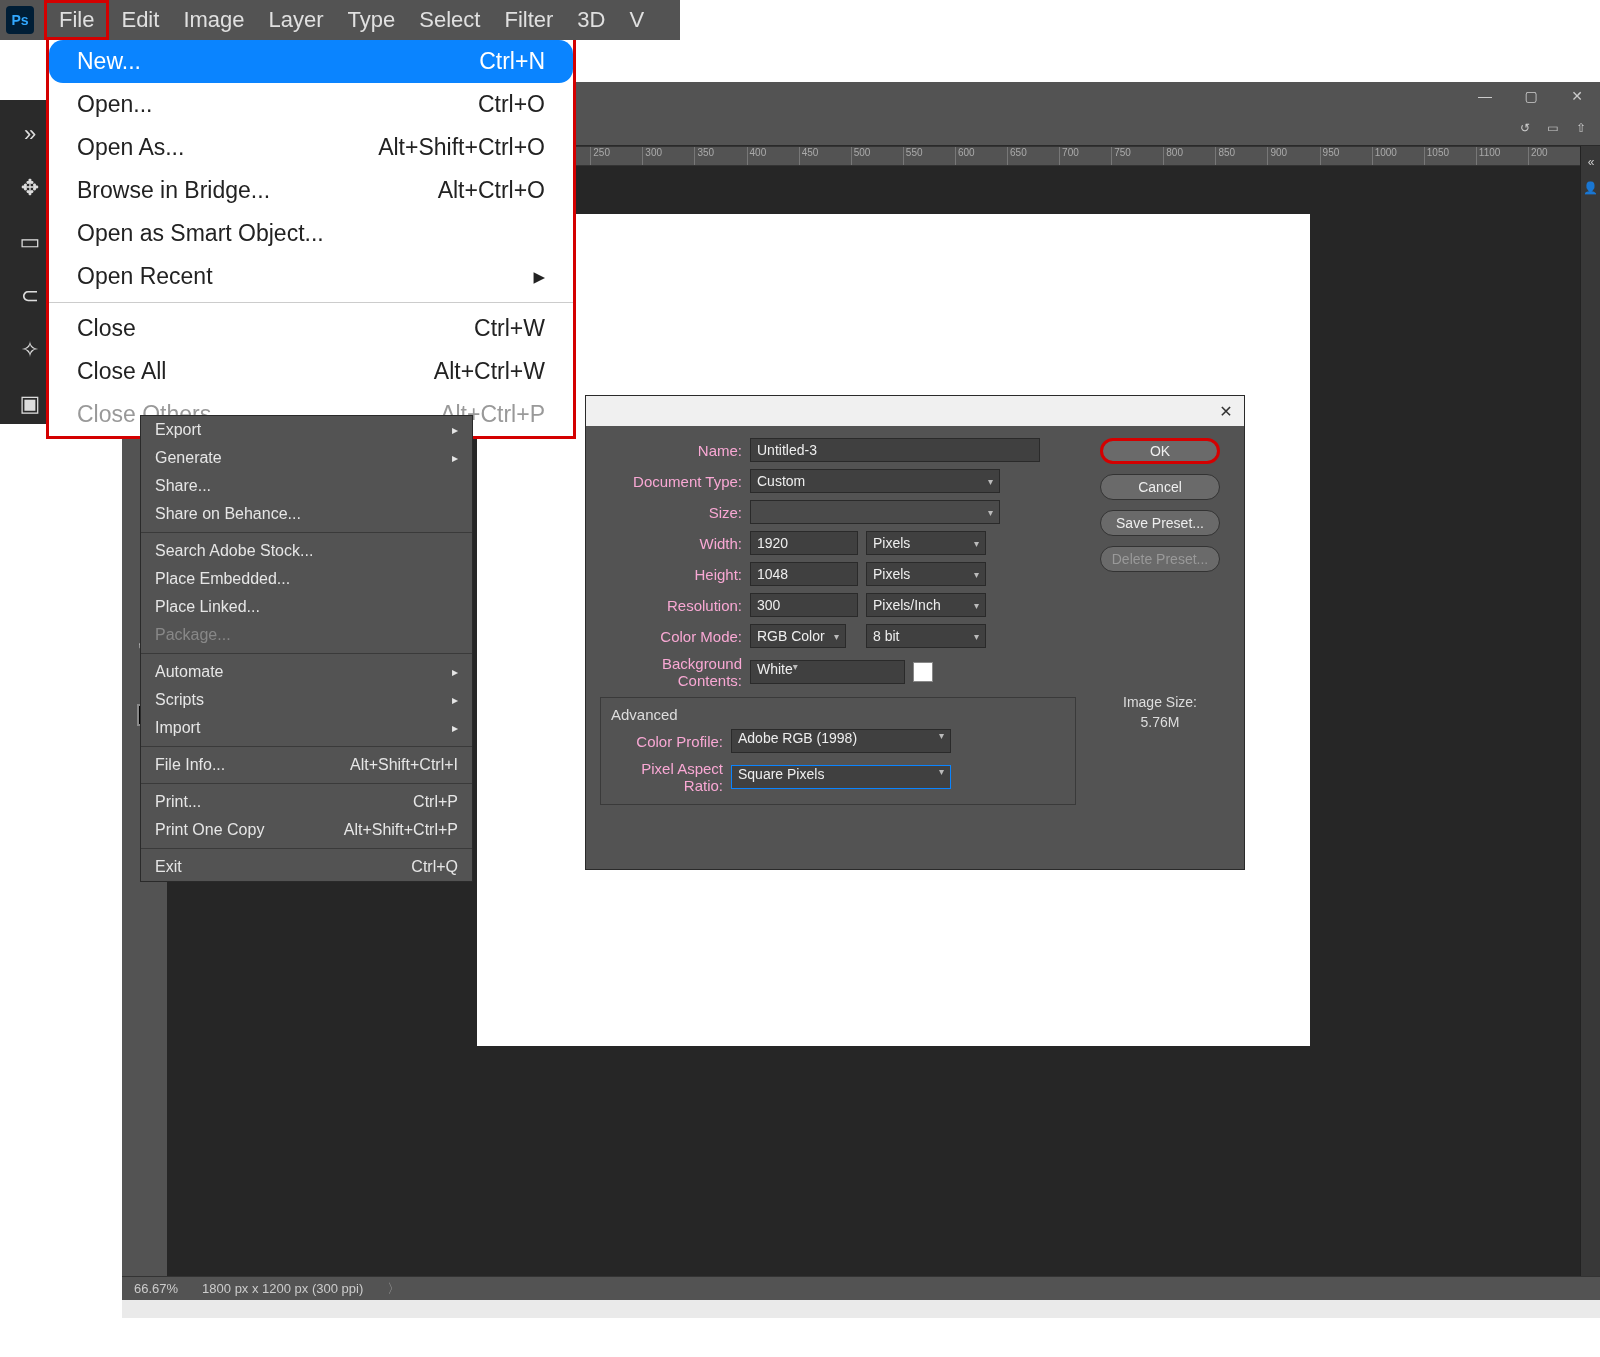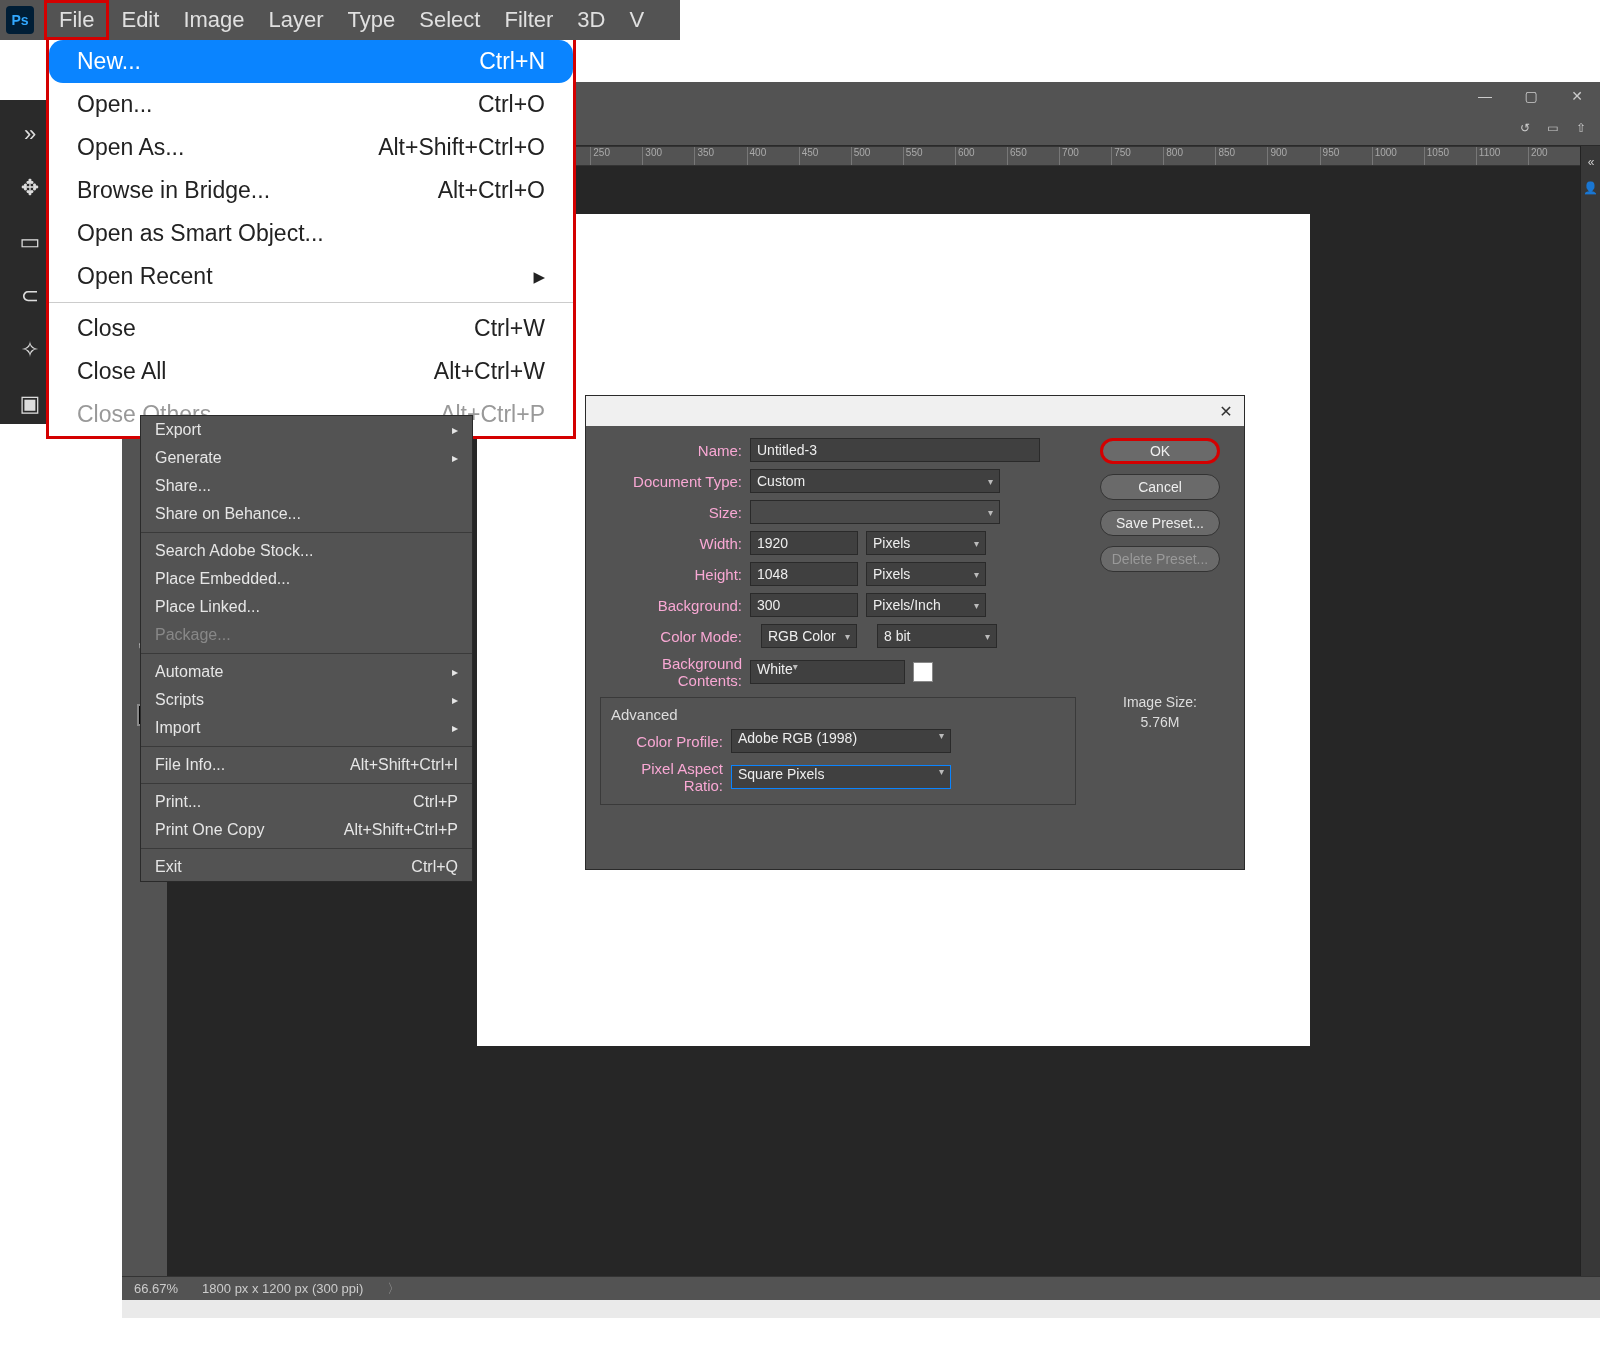--- a/index.html
+++ b/index.html
@@ -360,31 +360,31 @@
       <div class="frow">
         <div class="flabel">Height:</div>
         <input class="finput num" value="1048" style="">
         <div style="width:8px"></div>
         <div class="fselect narrow">
             <span>Pixels</span>
             <span class="caret">▾</span>
           </div>
       </div>
       <div class="frow">
-        <div class="flabel">Background:</div>
+        <div class="flabel">Resolution:</div>
         <input class="finput num" value="300" style="">
         <div style="width:8px"></div>
         <div class="fselect narrow">
             <span>Pixels/Inch</span>
             <span class="caret">▾</span>
           </div>
       </div>
       <div class="frow">
         <div class="flabel">Color Mode:</div>
-        <div class="fselect sm" style="width:96px; margin-left:11px">
+        <div class="fselect sm" style="width:96px; margin-left:0">
             <span>RGB Color</span>
             <span class="caret">▾</span>
           </div>
         <div style="width:20px"></div>
         <div class="fselect narrow">
             <span>8 bit</span>
             <span class="caret">▾</span>
           </div>
       </div>
       <div class="frow">

